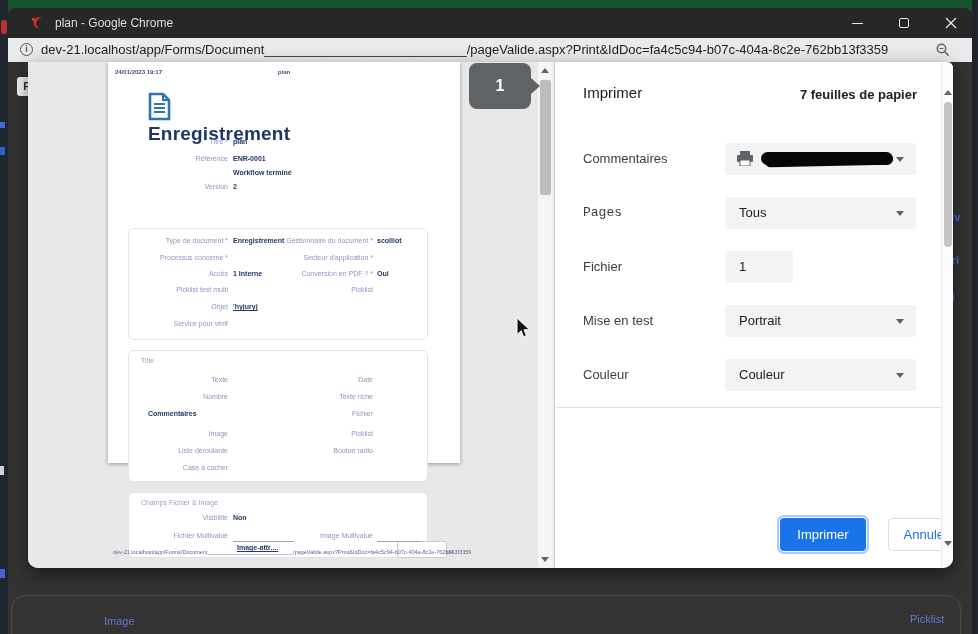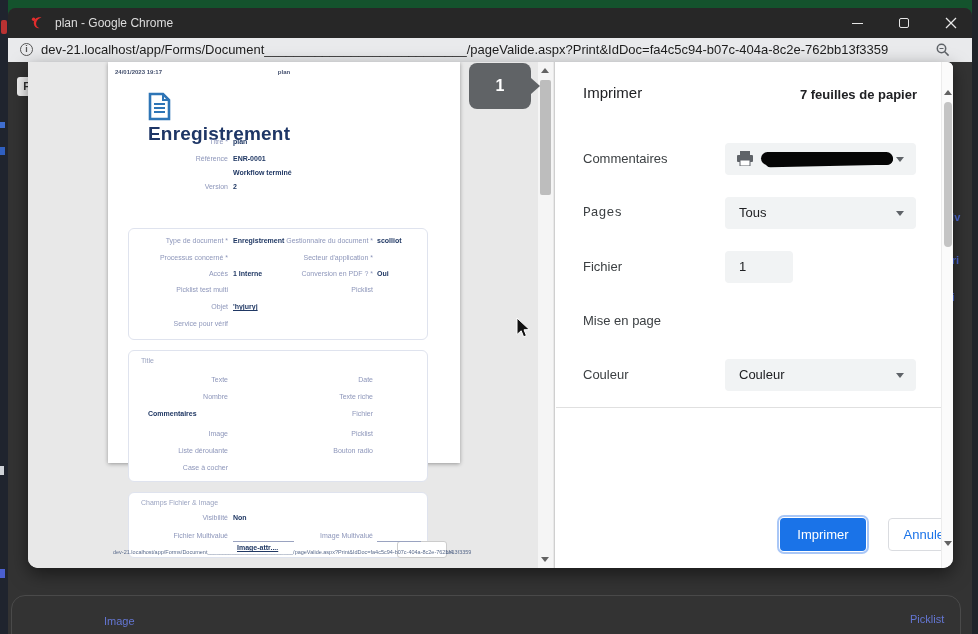--- a/index.html
+++ b/index.html
@@ -273,21 +273,25 @@
         <div class="s-drop" style="top:135px;">
           <span class="txt">Tous</span>
           <div class="caret"></div>
         </div>
 
         <span class="s-label" style="top:197px;">Fichier</span>
         <div class="copies-box" style="top:189px;">
           <span class="txt">1</span>
         </div>
 
-        <span class="s-label" style="top:251px;">Mise en page</span>
+        <span class="s-label" style="top:251px;">Mise en test</span>
+        <div class="s-drop" style="top:243px;">
+          <span class="txt">Portrait</span>
+          <div class="caret"></div>
+        </div>
 
         <span class="s-label" style="top:305px;">Couleur</span>
         <div class="s-drop" style="top:297px;">
           <span class="txt">Couleur</span>
           <div class="caret"></div>
         </div>
 
         <div class="s-divider"></div>
 
 

